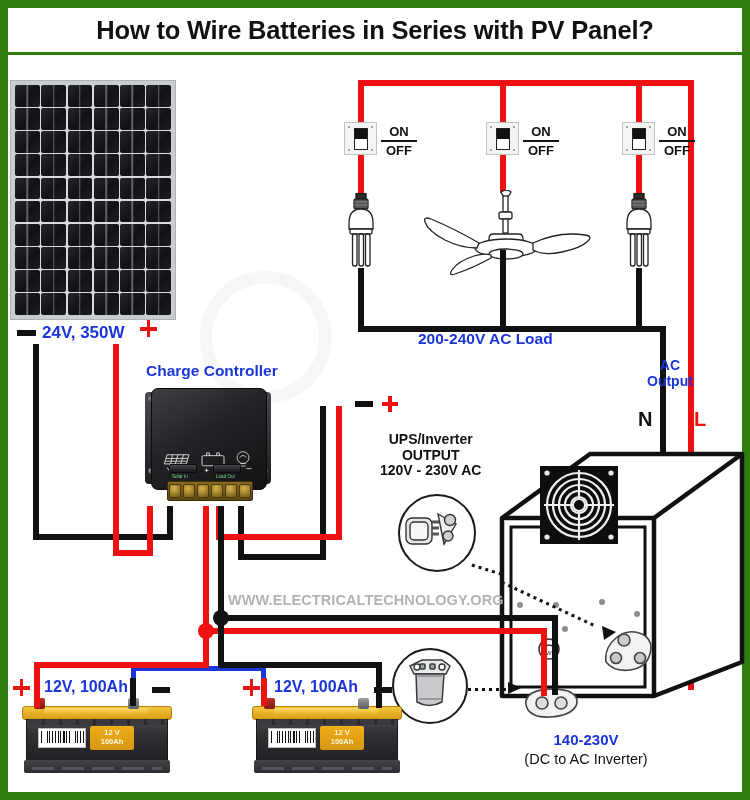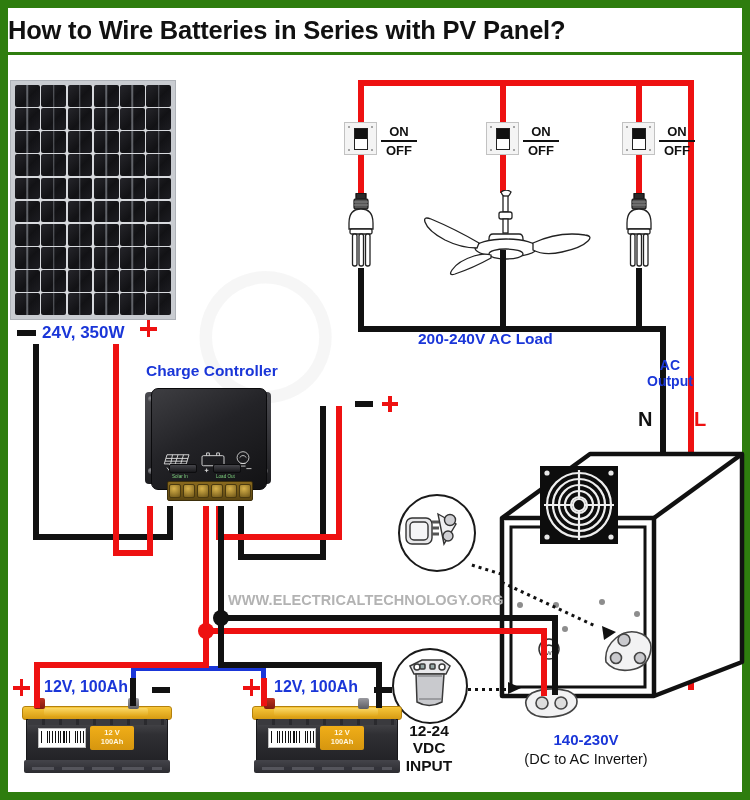--- a/index.html
+++ b/index.html
@@ -2,21 +2,21 @@
 <html><head>
 <meta charset="utf-8">
 <style>
   html,body{margin:0;padding:0;background:#fff;}
   body{width:750px;height:800px;font-family:"Liberation Sans",sans-serif;}
   #page{position:relative;width:750px;height:800px;overflow:hidden;background:#fff;}
 
   
   .frame{position:absolute;left:0;top:0;width:750px;height:800px;box-sizing:border-box;border:8px solid #2e7d0e;}
   .title-bar{position:absolute;left:8px;top:8px;width:734px;height:44px;background:#fff;
-    display:flex;align-items:center;}
+    display:flex;align-items:center;justify-content:center;}
   .title-bar span{font-size:25.5px;font-weight:bold;color:#111;letter-spacing:-.2px;white-space:nowrap;}
   .title-rule{position:absolute;left:8px;top:52px;width:734px;height:3px;background:#2e7d0e;}
 
   
   .w{position:absolute;}
   .red{background:#ee1111;}
   .blk{background:#111111;}
   .blu{background:#1a36d8;}
   .dot{position:absolute;border-radius:50%;}
 
@@ -381,20 +381,25 @@
 
   <div class="lbl blue-t" style="left:418px;top:330px;font-size:15.5px;">200-240V AC Load</div>
 
   <div class="lbl blue-t ctr" style="left:647px;top:358px;font-size:14px;">
     <div>AC</div>
     <div>Output</div>
   </div>
   <div class="lbl black-t" style="left:638px;top:408px;font-size:20px;">N</div>
   <div class="lbl red-t" style="left:694px;top:408px;font-size:20px;">L</div>
 
+  <div class="lbl black-t ctr" style="left:380px;top:432px;font-size:14px;">
+    <div>UPS/Inverter</div>
+    <div>OUTPUT</div>
+    <div>120V - 230V AC</div>
+  </div>
 
   <div class="callout" style="left:398px;top:494px;width:74px;height:74px;"></div>
   <svg style="position:absolute;left:404px;top:500px;width:62px;height:62px;" viewBox="0 0 62 62">
     <g stroke="#333" stroke-width="1.4" fill="#e8e8ea">
       <rect x="2" y="18" width="26" height="26" rx="6"></rect>
       <rect x="6" y="22" width="18" height="18" rx="4" fill="#f5f5f6"></rect>
       <path d="M28 22 h7 M28 28 h7 M28 34 h7" stroke="#555" stroke-width="3"></path>
       <path d="M34 14 L52 24 L40 44 Z" fill="#f0f0f2"></path>
       <circle cx="46" cy="20" r="5.5" fill="#cfcfd3"></circle>
       <circle cx="44" cy="36" r="5" fill="#cfcfd3"></circle>
@@ -478,25 +483,20 @@
       <path d="M10 12 L22 6 L42 6 L50 12 L46 20 L14 20 Z"></path>
       <circle cx="17" cy="13" r="3" fill="#fff"></circle>
       <circle cx="42" cy="13" r="3" fill="#fff"></circle>
       <rect x="20" y="10" width="5" height="5" rx="1" fill="#9aa"></rect>
       <rect x="30" y="10" width="5" height="5" rx="1" fill="#9aa"></rect>
       <path d="M16 20 L44 20 L42 48 Q29 55 17 48 Z" fill="#c9cace"></path>
       <path d="M18 22 L42 22" stroke="#8b8c90"></path>
       <path d="M19 45 L41 45" stroke="#8b8c90"></path>
     </g>
   </svg>
-  <div class="lbl black-t ctr" style="left:394px;top:722px;width:70px;font-size:15.5px;line-height:1.12;">
-    <div>12-24</div>
-    <div>VDC</div>
-    <div>INPUT</div>
-  </div>
   <div class="dots" style="left:466px;top:688px;width:46px;"></div>
   <svg style="position:absolute;left:508px;top:681px;width:16px;height:16px;" viewBox="0 0 16 16">
       <path d="M0 1 L13 7 L0 13 Z" fill="#111"></path>
     </svg>
 
   <div class="bat" style="left:18px;top:698px;">
     <div class="bat-top"></div>
     <div class="bat-cap"></div>
     <div class="term-post term-pos" style="left:16px;"></div>
     <div class="term-post term-neg" style="left:110px;"></div>

